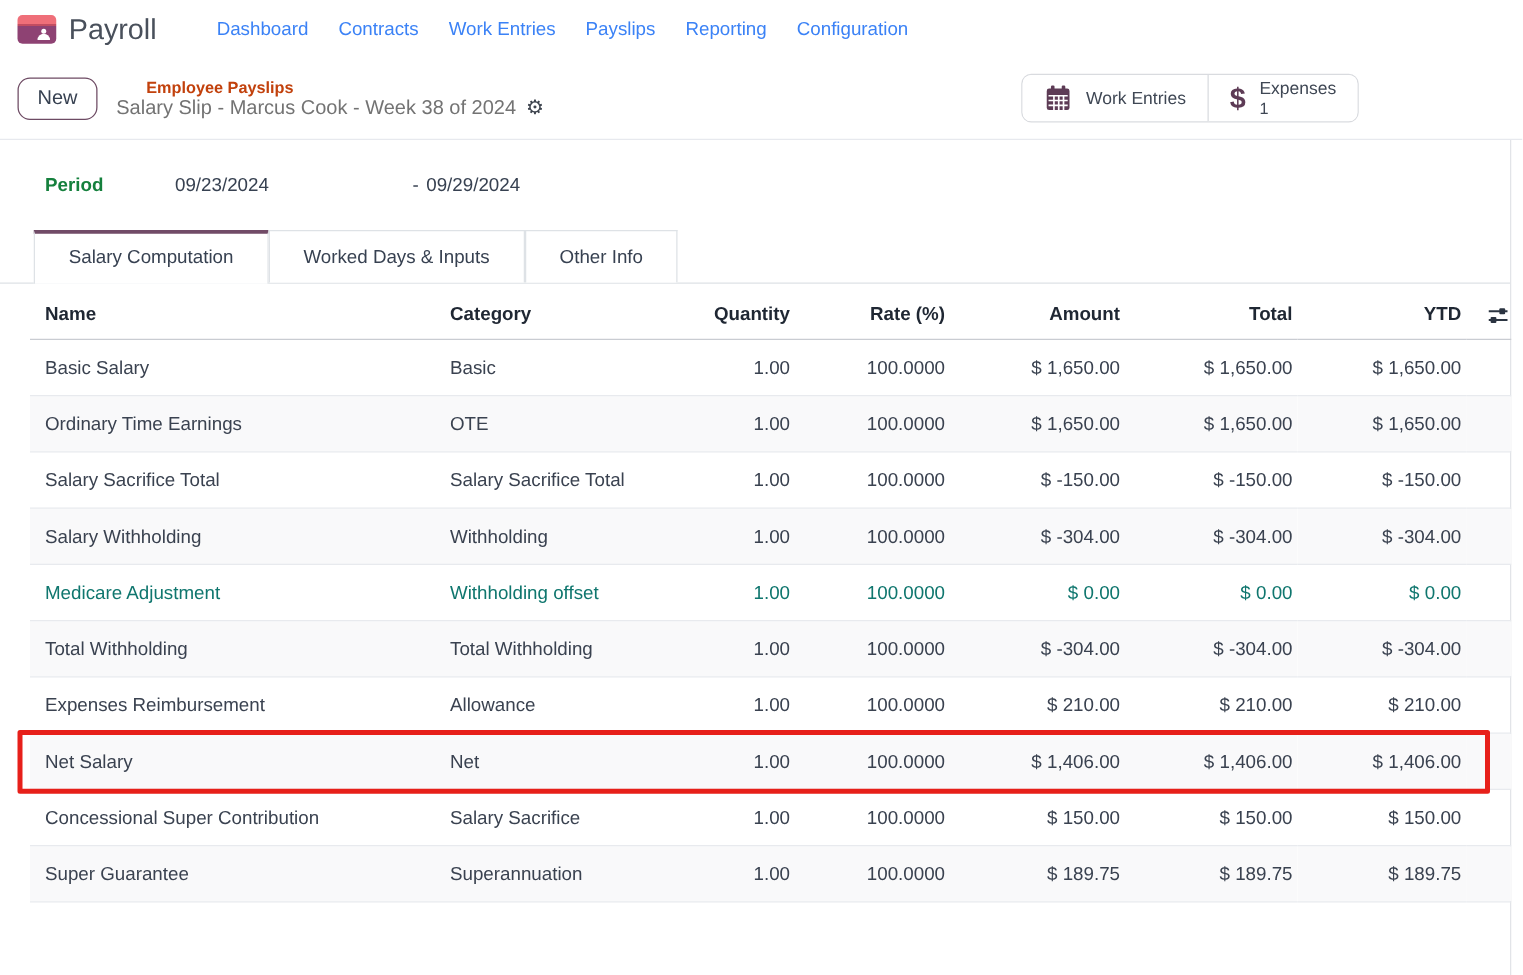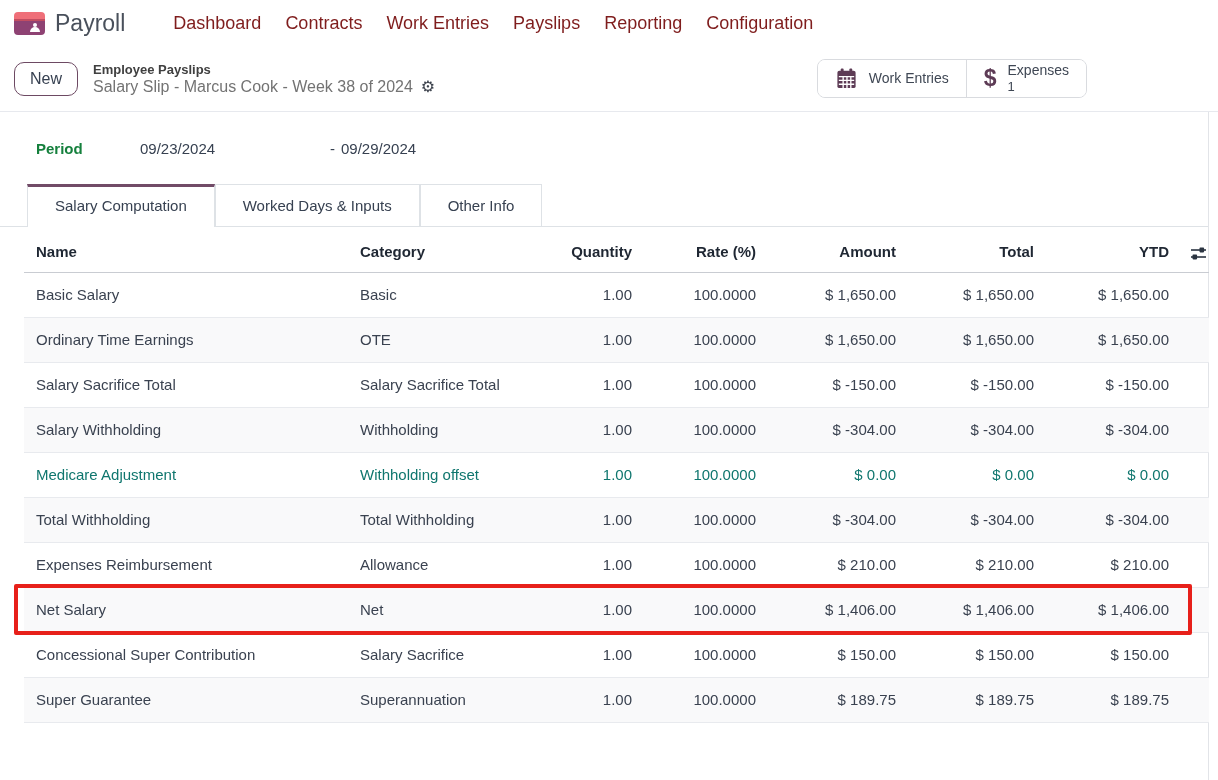--- a/index.html
+++ b/index.html
@@ -11,29 +11,29 @@
   
   .navbar { height:46px; display:flex; align-items:center; padding-left:14px; background:#fff; }
   .brand { display:flex; align-items:center; cursor:pointer; }
   .app-logo { position:relative; width:31px; height:23px; border-radius:4px; overflow:hidden;
               background:linear-gradient(180deg,#ef6f79 0 32%,#c24d61 32% 40%,#8e4273 40% 100%); }
   .logo-person { position:absolute; right:5px; bottom:3px; width:10px; height:9px; }
   .logo-person .head { position:absolute; top:0; left:3px; width:4px; height:4px; border-radius:50%; background:#fff; }
   .logo-person .torso { position:absolute; bottom:0; left:0; width:10px; height:5px; border-radius:5px 5px 0 0; background:#fff; }
   .brand-name { font-size:23px; color:#49505b; margin-left:10px; }
   .menu { display:flex; margin-left:36px; }
-  .menu-item { font-size:18px; color:#7f1d1d; padding:6px 12px; cursor:pointer; white-space:nowrap; }
+  .menu-item { font-size:15px; color:#3b82f6; padding:6px 12px; cursor:pointer; white-space:nowrap; }
 
   
   .control-panel { height:66px; display:flex; align-items:center; padding:0 14px 0 14px;
                    border-bottom:1px solid #e7e9ee; background:#fff; }
   .btn-new { background:#fff; border:1px solid #6d4a63; border-radius:10px; padding:7px 15px;
              font-size:16px; color:#374151; font-family:Liberation Sans, sans-serif; cursor:pointer; }
   .bc-block { margin-left:15px; display:flex; flex-direction:column; justify-content:center; }
-  .bc-parent { font-size:13px; font-weight:bold; color:#404040; text-decoration:none; cursor:pointer; }
+  .bc-parent { font-size:13px; font-weight:bold; color:#c2410c; text-decoration:none; cursor:pointer;margin-left:24px; }
   .bc-title-row { display:flex; align-items:center; margin-top:1px; }
   .bc-title { font-size:16px; color:#737373; }
   .gear { font-size:16px; color:#3d434d; margin-left:8px; cursor:pointer; line-height:1; }
   .spacer { flex:1; }
   .stat-group { display:flex; border:1px solid #d9dbdf; border-radius:8px; background:#fff;
                 overflow:hidden; margin-right:117px; height:39px; }
   .stat-btn { display:flex; align-items:center; gap:11px; padding:0 17px; cursor:pointer; background:#fff; }
   .stat-btn + .stat-btn { border-left:1px solid #d9dbdf; }
   .stat-label { font-size:14px; color:#3f4754; line-height:1.15; text-align:left; }
   .stat-count { font-size:13px; color:#3f4754; line-height:1.15; }

